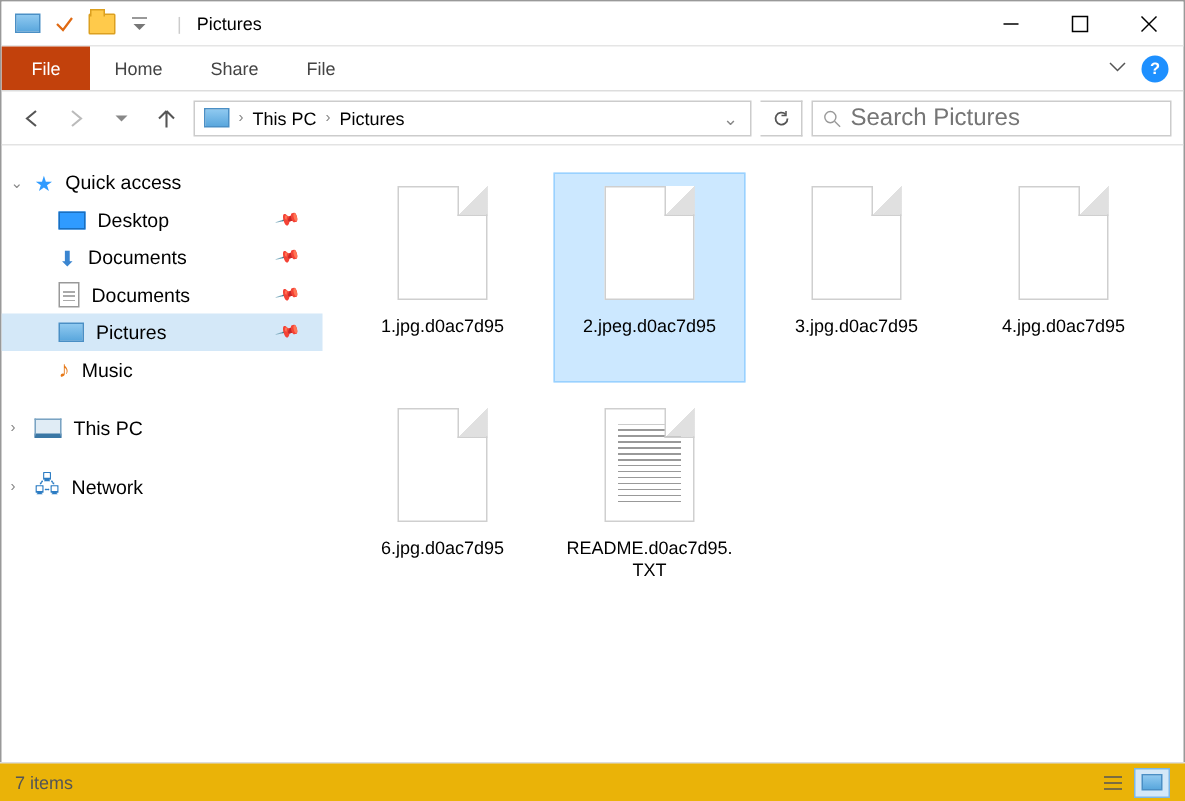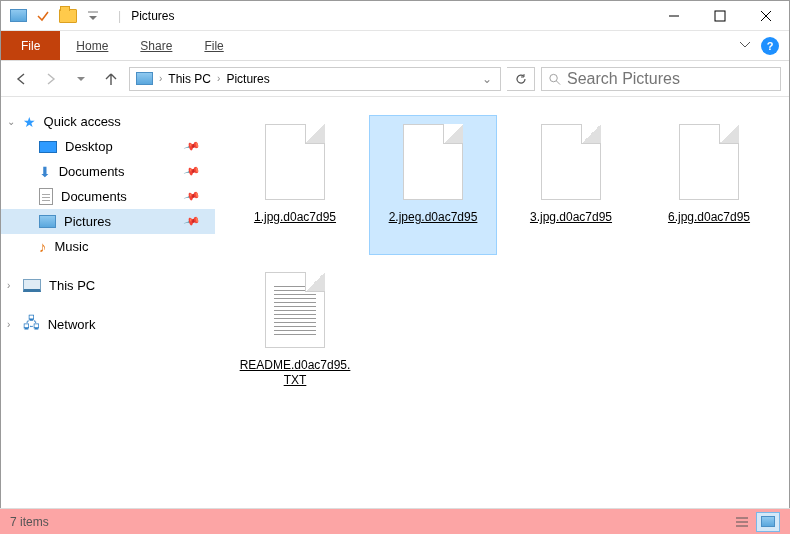--- a/index.html
+++ b/index.html
@@ -10,21 +10,21 @@
     .titlebar-icons { display: flex; align-items: center; gap: 3px; padding: 0 6px; }
     .titlebar-icons .mini { width: 22px; height: 22px; display: flex; align-items: center; justify-content: center; }
     .titlebar-title { font-size: 12px; color: #000; padding-left: 8px; display: flex; align-items: center; gap: 4px; }
     .titlebar-title::before { content: "|"; color: #ccc; margin-right: 6px; }
     .titlebar-controls { margin-left: auto; display: flex; }
     .titlebar-controls .ctl { width: 46px; height: 30px; display: flex; align-items: center; justify-content: center; }
     
     
     .ribbon { height: 30px; display: flex; align-items: stretch; border-bottom: 1px solid #ddd; }
     .file-tab { background: #c2410c; color: #fff; padding: 0 20px; display: flex; align-items: center; font-size: 12px; }
-    .rtab { padding: 0 16px; display: flex; align-items: center; color: #444; text-decoration: underline; }
+    .rtab { padding: 0 16px; display: flex; align-items: center; color: #444; }
     .ribbon-right { margin-left: auto; display: flex; align-items: center; gap: 10px; padding-right: 10px; }
     .help { width: 18px; height: 18px; border-radius: 50%; background: #1e90ff; color: #fff; display: flex; align-items: center; justify-content: center; font-size: 11px; font-weight: bold; }
     
     
     .addressbar { height: 36px; display: flex; align-items: center; gap: 6px; padding: 0 8px; border-bottom: 1px solid #e3e3e3; }
     .navbtn { width: 24px; height: 24px; display: flex; align-items: center; justify-content: center; color: #999; }
     .navbtn.enabled { color: #555; }
     .breadcrumb-box { flex: 1; height: 24px; border: 1px solid #ccc; display: flex; align-items: center; background: #fff; padding: 0 4px; gap: 2px; }
     .crumb { display: flex; align-items: center; gap: 4px; color: #000; padding: 0 2px; }
     .crumb-sep { color: #888; font-size: 10px; padding: 0 2px; }
@@ -38,31 +38,31 @@
     
     .sidebar { width: 230px; padding: 12px 0; }
     .side-item { display: flex; align-items: center; height: 25px; padding-left: 38px; gap: 8px; font-size: 13px; color: #000; position: relative; }
     .side-item.top { padding-left: 22px; }
     .side-item.selected { background: #d4e8f8; }
     .side-item .pin { margin-left: auto; margin-right: 16px; color: #888; transform: rotate(30deg); font-size: 11px; }
     .side-group-gap { height: 14px; }
     .side-chevron { position: absolute; left: 6px; color: #888; font-size: 10px; }
     
     
-    .files { flex: 1; padding: 18px 16px; display: grid; grid-template-columns: repeat(4, 128px); grid-auto-rows: 140px; gap: 8px 10px; align-content: start; text-decoration: underline; }
+    .files { flex: 1; padding: 18px 16px; display: grid; grid-template-columns: repeat(4, 128px); grid-auto-rows: 140px; gap: 8px 10px; align-content: start; }
     .file-item { display: flex; flex-direction: column; align-items: center; text-align: center; padding: 4px; border: 1px solid transparent; }
     .file-item.selected { background: #cce8ff; border: 1px solid #99d1ff; }
     .file-icon { width: 76px; height: 86px; position: relative; }
     .file-icon .sheet { position: absolute; left: 8px; top: 4px; width: 60px; height: 76px; background: #fff; border: 1px solid #cfcfcf; }
     .file-icon .sheet .fold { position: absolute; right: -1px; top: -1px; width: 20px; height: 20px; background: linear-gradient(135deg, #fff 0 50%, #e0e0e0 50% 100%); border-left: 1px solid #cfcfcf; border-bottom: 1px solid #cfcfcf; }
     .file-icon.text .sheet::before { content: ""; position: absolute; left: 8px; right: 8px; top: 10px; bottom: 10px; background: repeating-linear-gradient(#fff 0 3px, #999 3px 4px); }
     .file-label { font-size: 12px; color: #000; margin-top: 4px; max-width: 120px; word-break: break-all; line-height: 1.25; }
     
     
-    .statusbar { position: absolute; bottom: 0; left: 0; right: 0; height: 26px; border-top: 1px solid #ddd; display: flex; align-items: center; padding: 0 10px; background: #fca5a5; font-size: 12px; color: #555; }
+    .statusbar { position: absolute; bottom: 0; left: 0; right: 0; height: 26px; border-top: 1px solid #ddd; display: flex; align-items: center; padding: 0 10px; background: #eab308; font-size: 12px; color: #555; }
     .statusbar .viewbtns { margin-left: auto; display: flex; gap: 2px; }
     .statusbar .vb { width: 24px; height: 20px; border: 1px solid transparent; display: flex; align-items: center; justify-content: center; }
     .statusbar .vb.active { border: 1px solid #7ab7e8; background: #d4e8f8; }
     
     
     .ico-folder { width: 18px; height: 14px; background: #ffca4b; border: 1px solid #dca020; border-radius: 1px; position: relative; }
     .ico-folder::before { content:""; position:absolute; left:0; top:-4px; width:8px; height:4px; background:#ffca4b; border:1px solid #dca020; border-bottom:none; }
     .ico-star { color:#2f9bff; font-size:14px; }
     .ico-desktop { width:18px; height:12px; background:#2f9bff; border:1px solid #1a6fbf; }
     .ico-downloads { color:#3a85d0; font-size:14px; }
@@ -248,20 +248,28 @@
           </div>
         </div>
         <div class="file-label">3.jpg.d0ac7d95</div>
       </div>
       <div class="file-item">
         <div class="file-icon">
           <div class="sheet">
             <div class="fold"></div>
           </div>
         </div>
+        <div class="file-label">4.jpg.d0ac7d95</div>
+      </div>
+      <div class="file-item">
+        <div class="file-icon">
+          <div class="sheet">
+            <div class="fold"></div>
+          </div>
+        </div>
         <div class="file-label">6.jpg.d0ac7d95</div>
       </div>
       <div class="file-item">
         <div class="file-icon text">
           <div class="sheet">
             <div class="fold"></div>
           </div>
         </div>
         <div class="file-label">README.d0ac7d95.TXT</div>
       </div>

